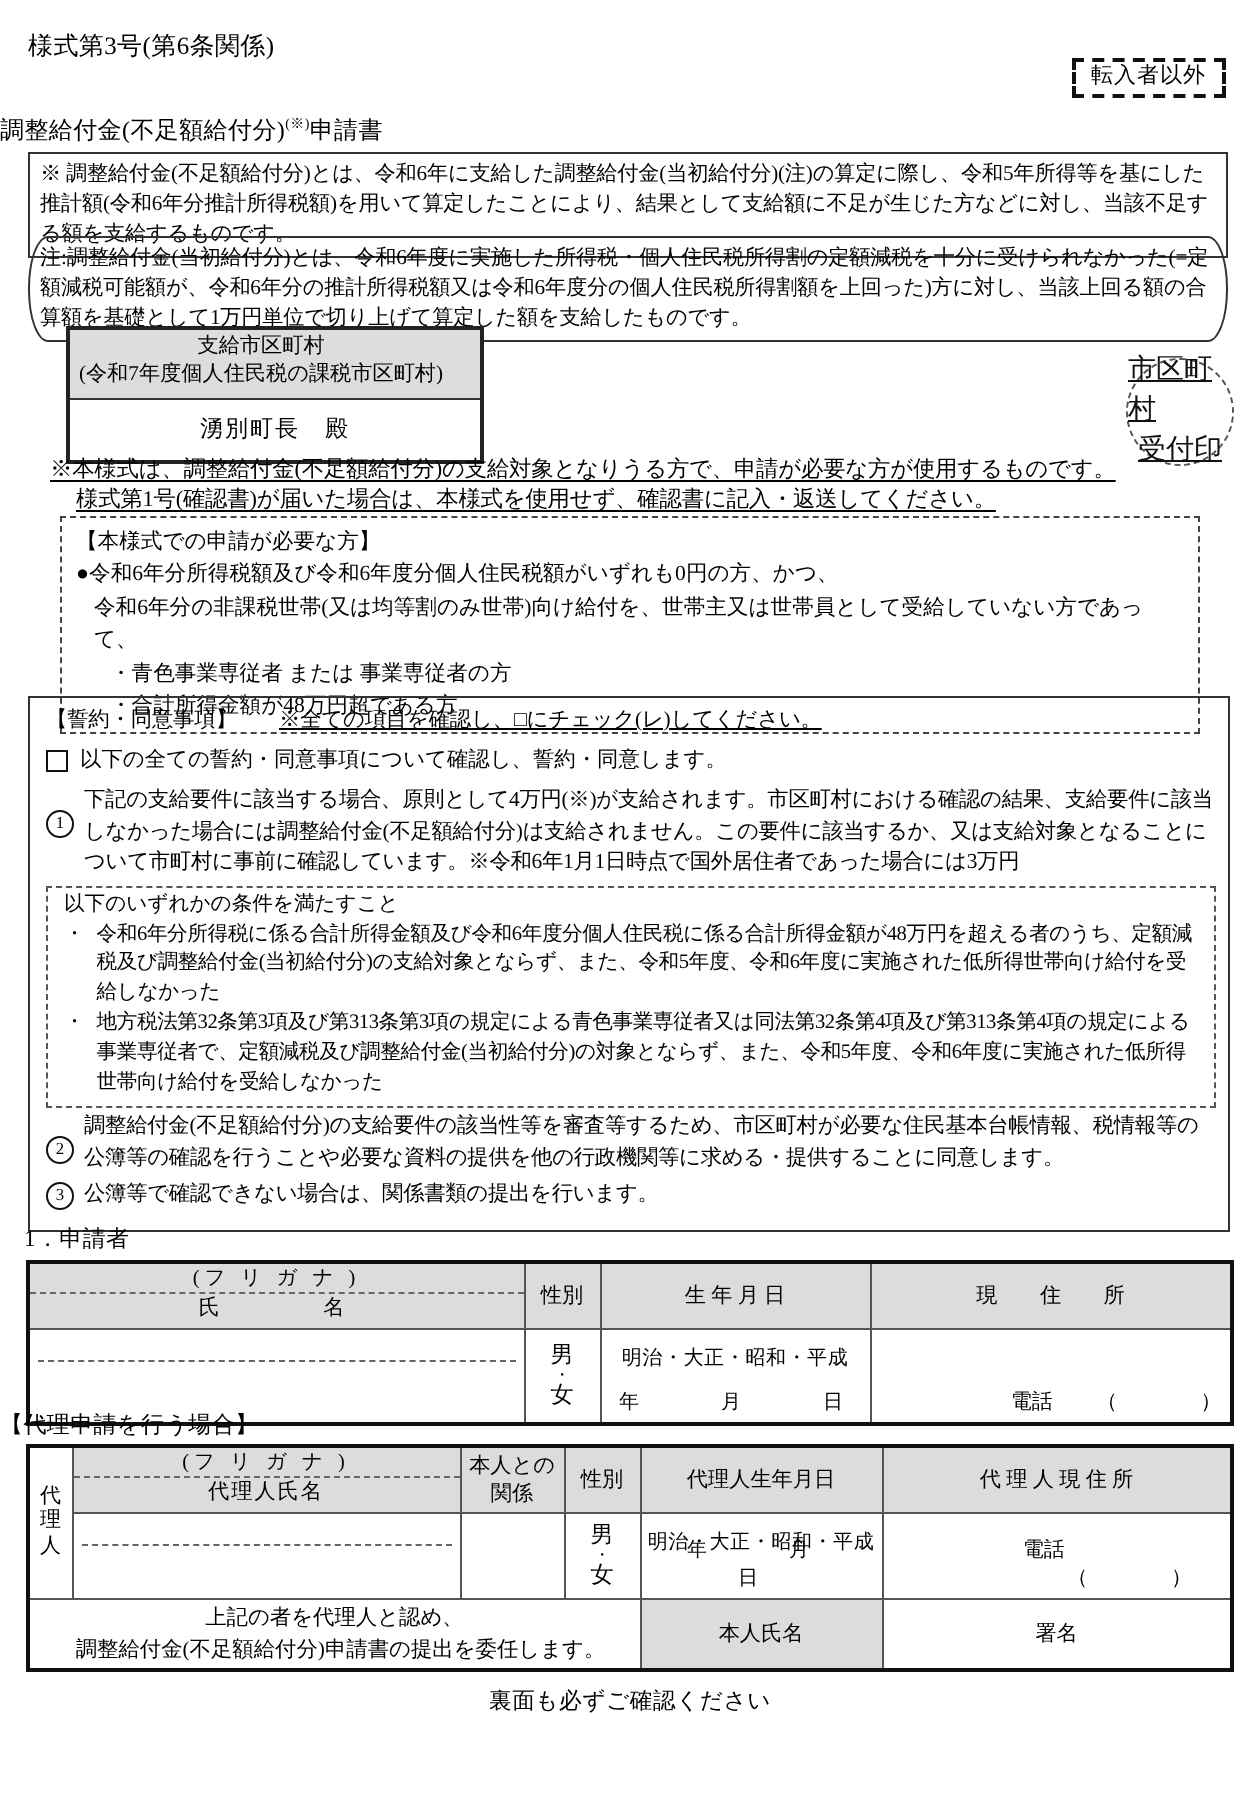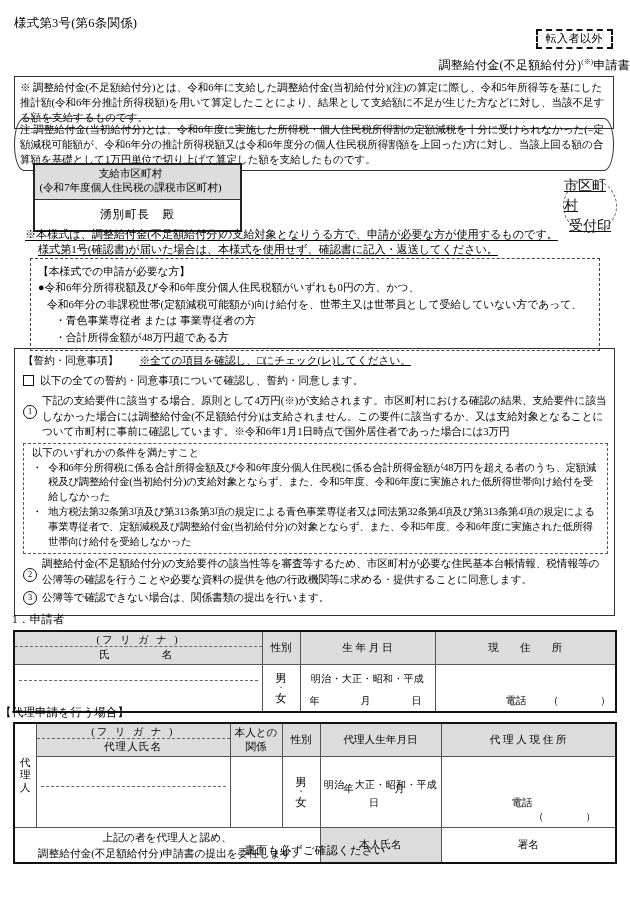--- a/index.html
+++ b/index.html
@@ -39,21 +39,21 @@
     padding: 1px 8px 2px 8px;
     font-size: 11px;
     line-height: 1.15;
     letter-spacing: .5px;
   }
   .doc-title {
     position: absolute;
     left: 0;
     right: 0;
     top: 57px;
-    text-align: right;
+    text-align: left;
     font-size: 12px;
     letter-spacing: .2px;
   }
   .doc-title sup { font-size: 7px; vertical-align: super; }
 
   
   .note-box {
     position: absolute;
     left: 14px;
     width: 600px;
@@ -348,21 +348,21 @@
     <span>市区町村</span>
     <span>受付印</span>
   </div>
 
   <div class="u-note u-note-1"><u>※本様式は、調整給付金(不足額給付分)の支給対象となりうる方で、申請が必要な方が使用するものです。</u></div>
   <div class="u-note u-note-2"><u>様式第1号(確認書)が届いた場合は、本様式を使用せず、確認書に記入・返送してください。</u></div>
 
   <div class="who-box">
     <div class="l1">【本様式での申請が必要な方】</div>
     <div>●令和6年分所得税額及び令和6年度分個人住民税額がいずれも0円の方、かつ、</div>
-    <div class="ind1">令和6年分の非課税世帯(定額減税可能額が)向け給付を、世帯主又は世帯員として受給していない方であって、</div>
+    <div class="ind1">令和6年分の非課税世帯(又は均等割のみ世帯)向け給付を、世帯主又は世帯員として受給していない方であって、</div>
     <div class="ind2">・青色事業専従者 または 事業専従者の方</div>
     <div class="ind2">・合計所得金額が48万円超である方</div>
   </div>
 
   <div class="pledge-box">
     <div class="pledge-head"><span>【誓約・同意事項】</span>　　<u>※全ての項目を確認し、□にチェック(レ)してください。</u></div>
 
     <div class="chk-row">
       <span class="chkbox"></span>
       <span>以下の全ての誓約・同意事項について確認し、誓約・同意します。</span>
@@ -487,21 +487,21 @@
         <span class="dot">・</span>
         <span>女</span>
       </td>
       <td>
         <div class="dob-cell" style="height:42px;">
           <div class="dob-era">明治・大正・昭和・平成</div>
           <div class="dob-ymd">年　　月　　日</div>
         </div>
       </td>
       <td>
-        <div class="addr-cell" style="height:42px;margin-top:28px;">
+        <div class="addr-cell" style="height:42px;">
           <div class="addr-tel"><span>電話</span><span class="paren">（　　　　）</span></div>
         </div>
       </td>
     </tr>
     <tr>
       <td colspan="4" class="commit-cell">
         <div>上記の者を代理人と認め、</div>
         <div style="padding-left:6px;">調整給付金(不足額給付分)申請書の提出を委任します。</div>
       </td>
       <td class="hdr">本人氏名</td>

